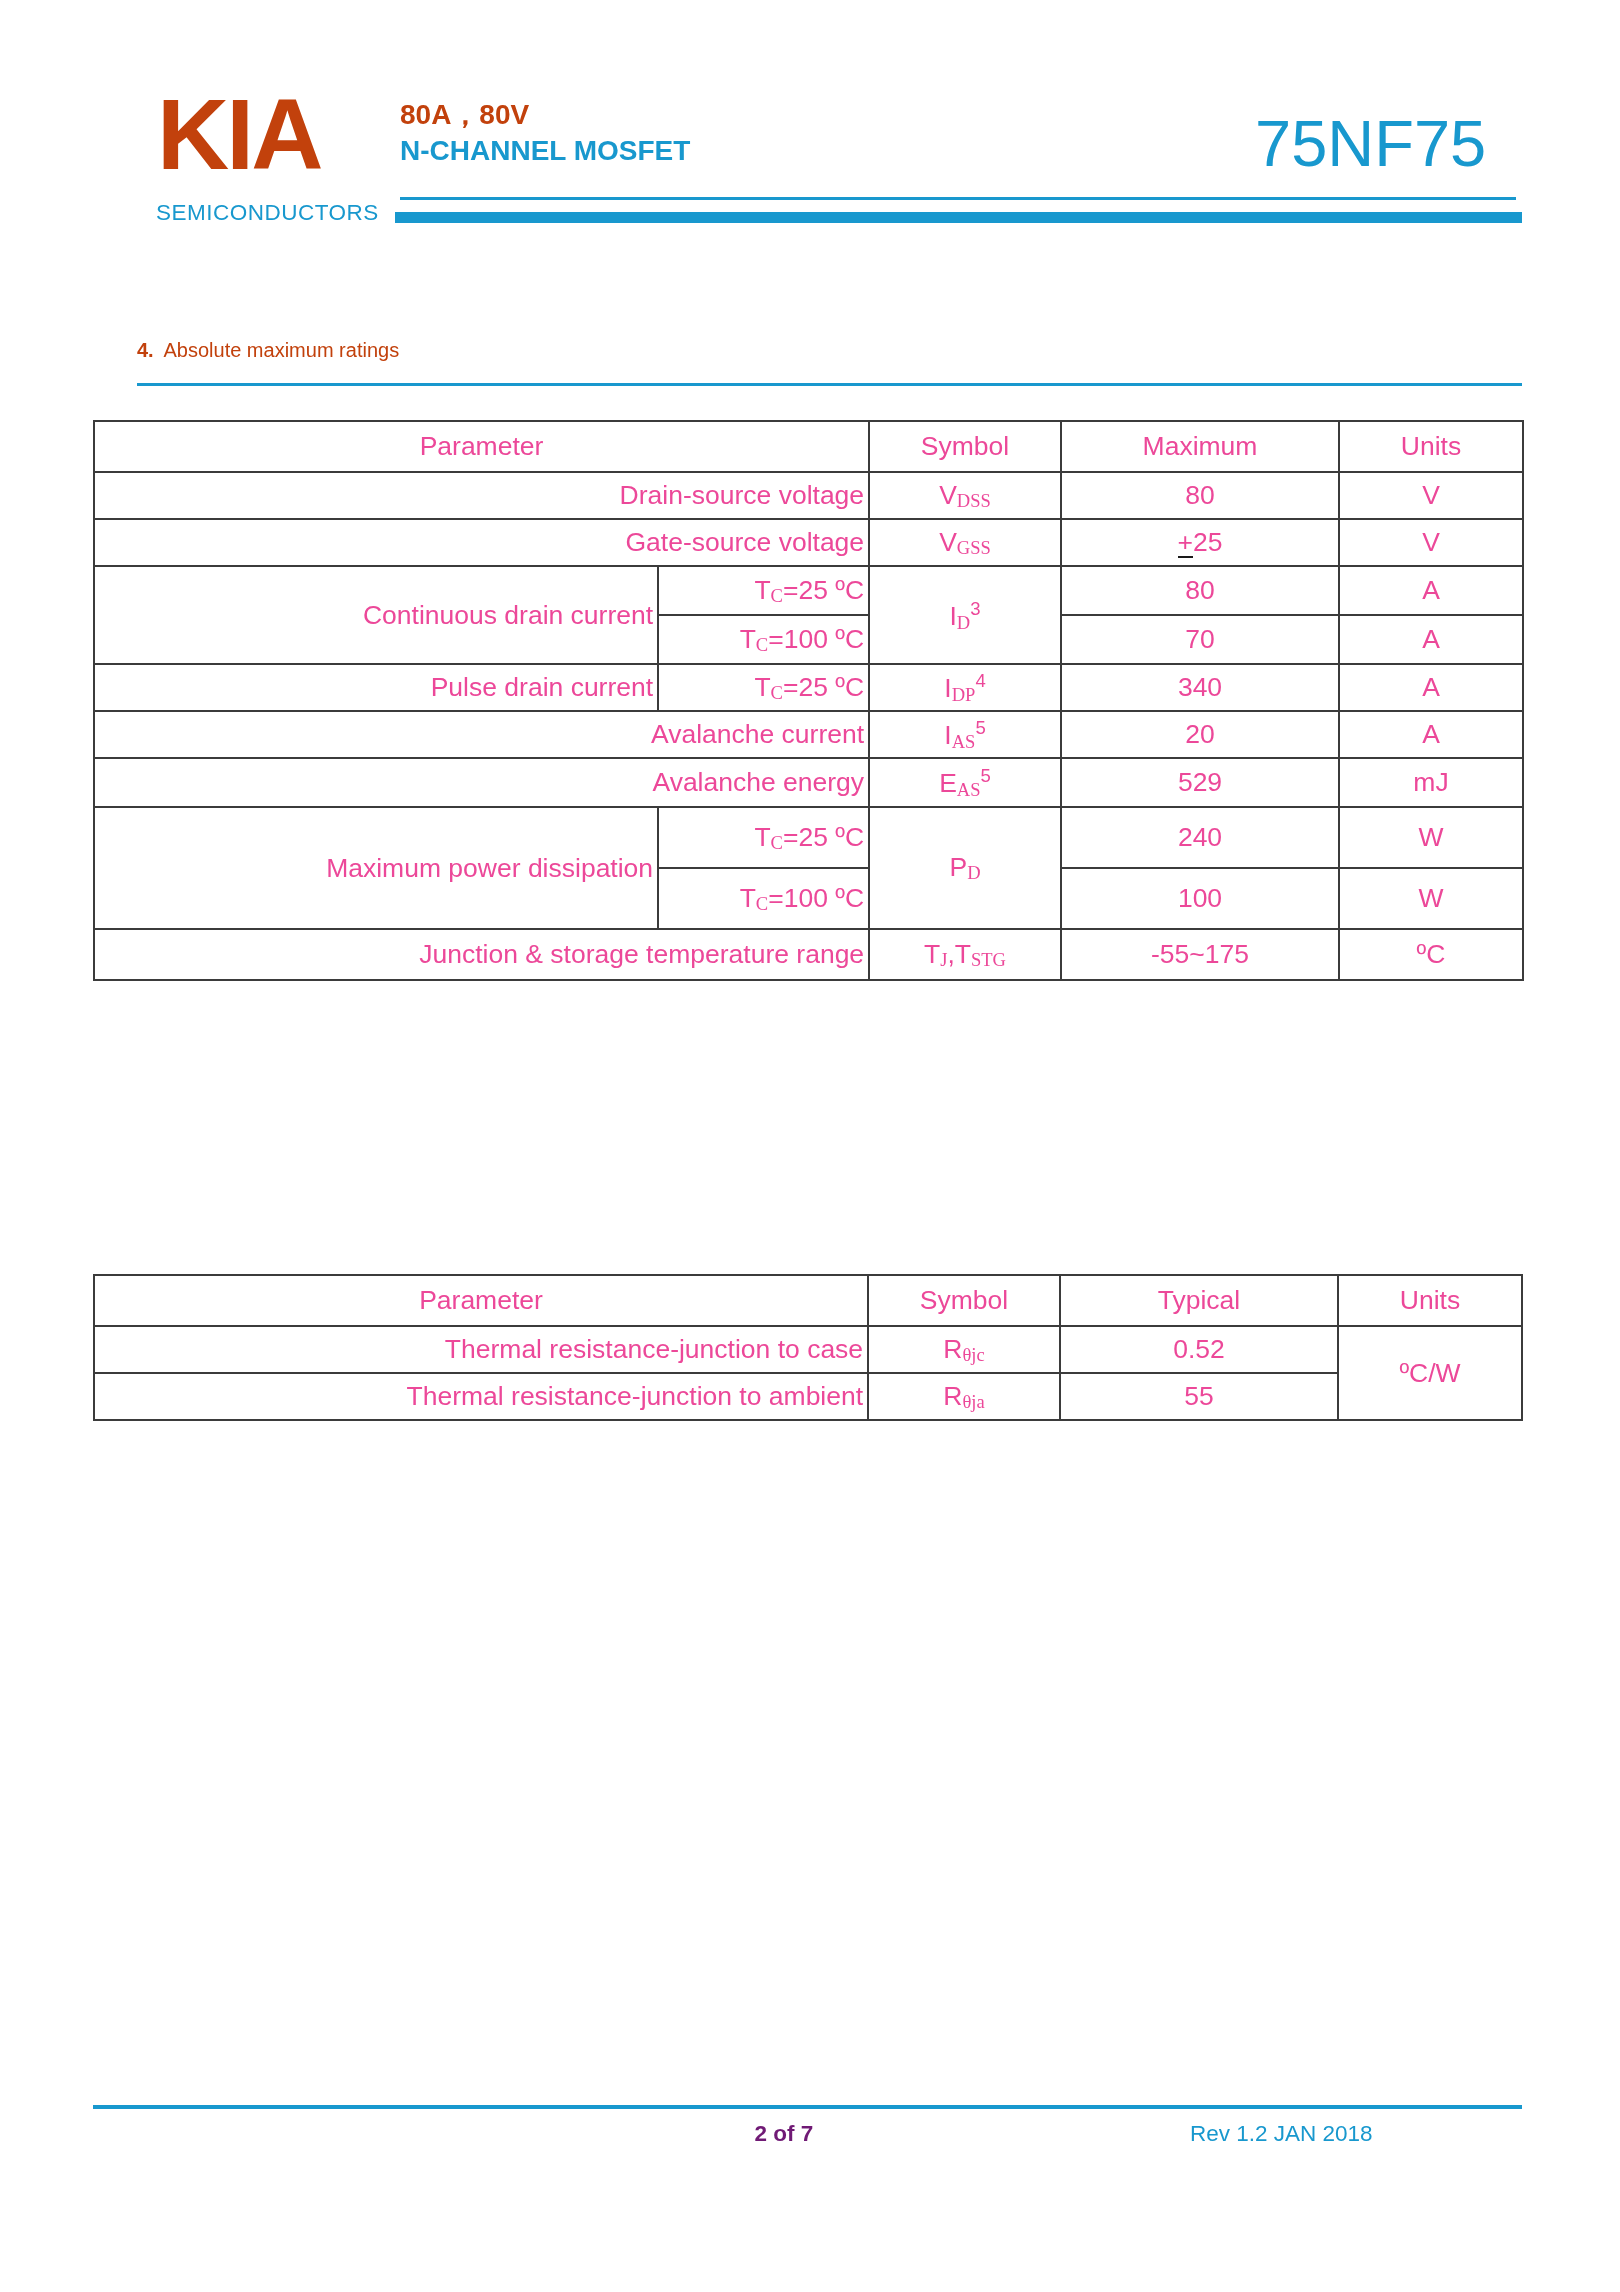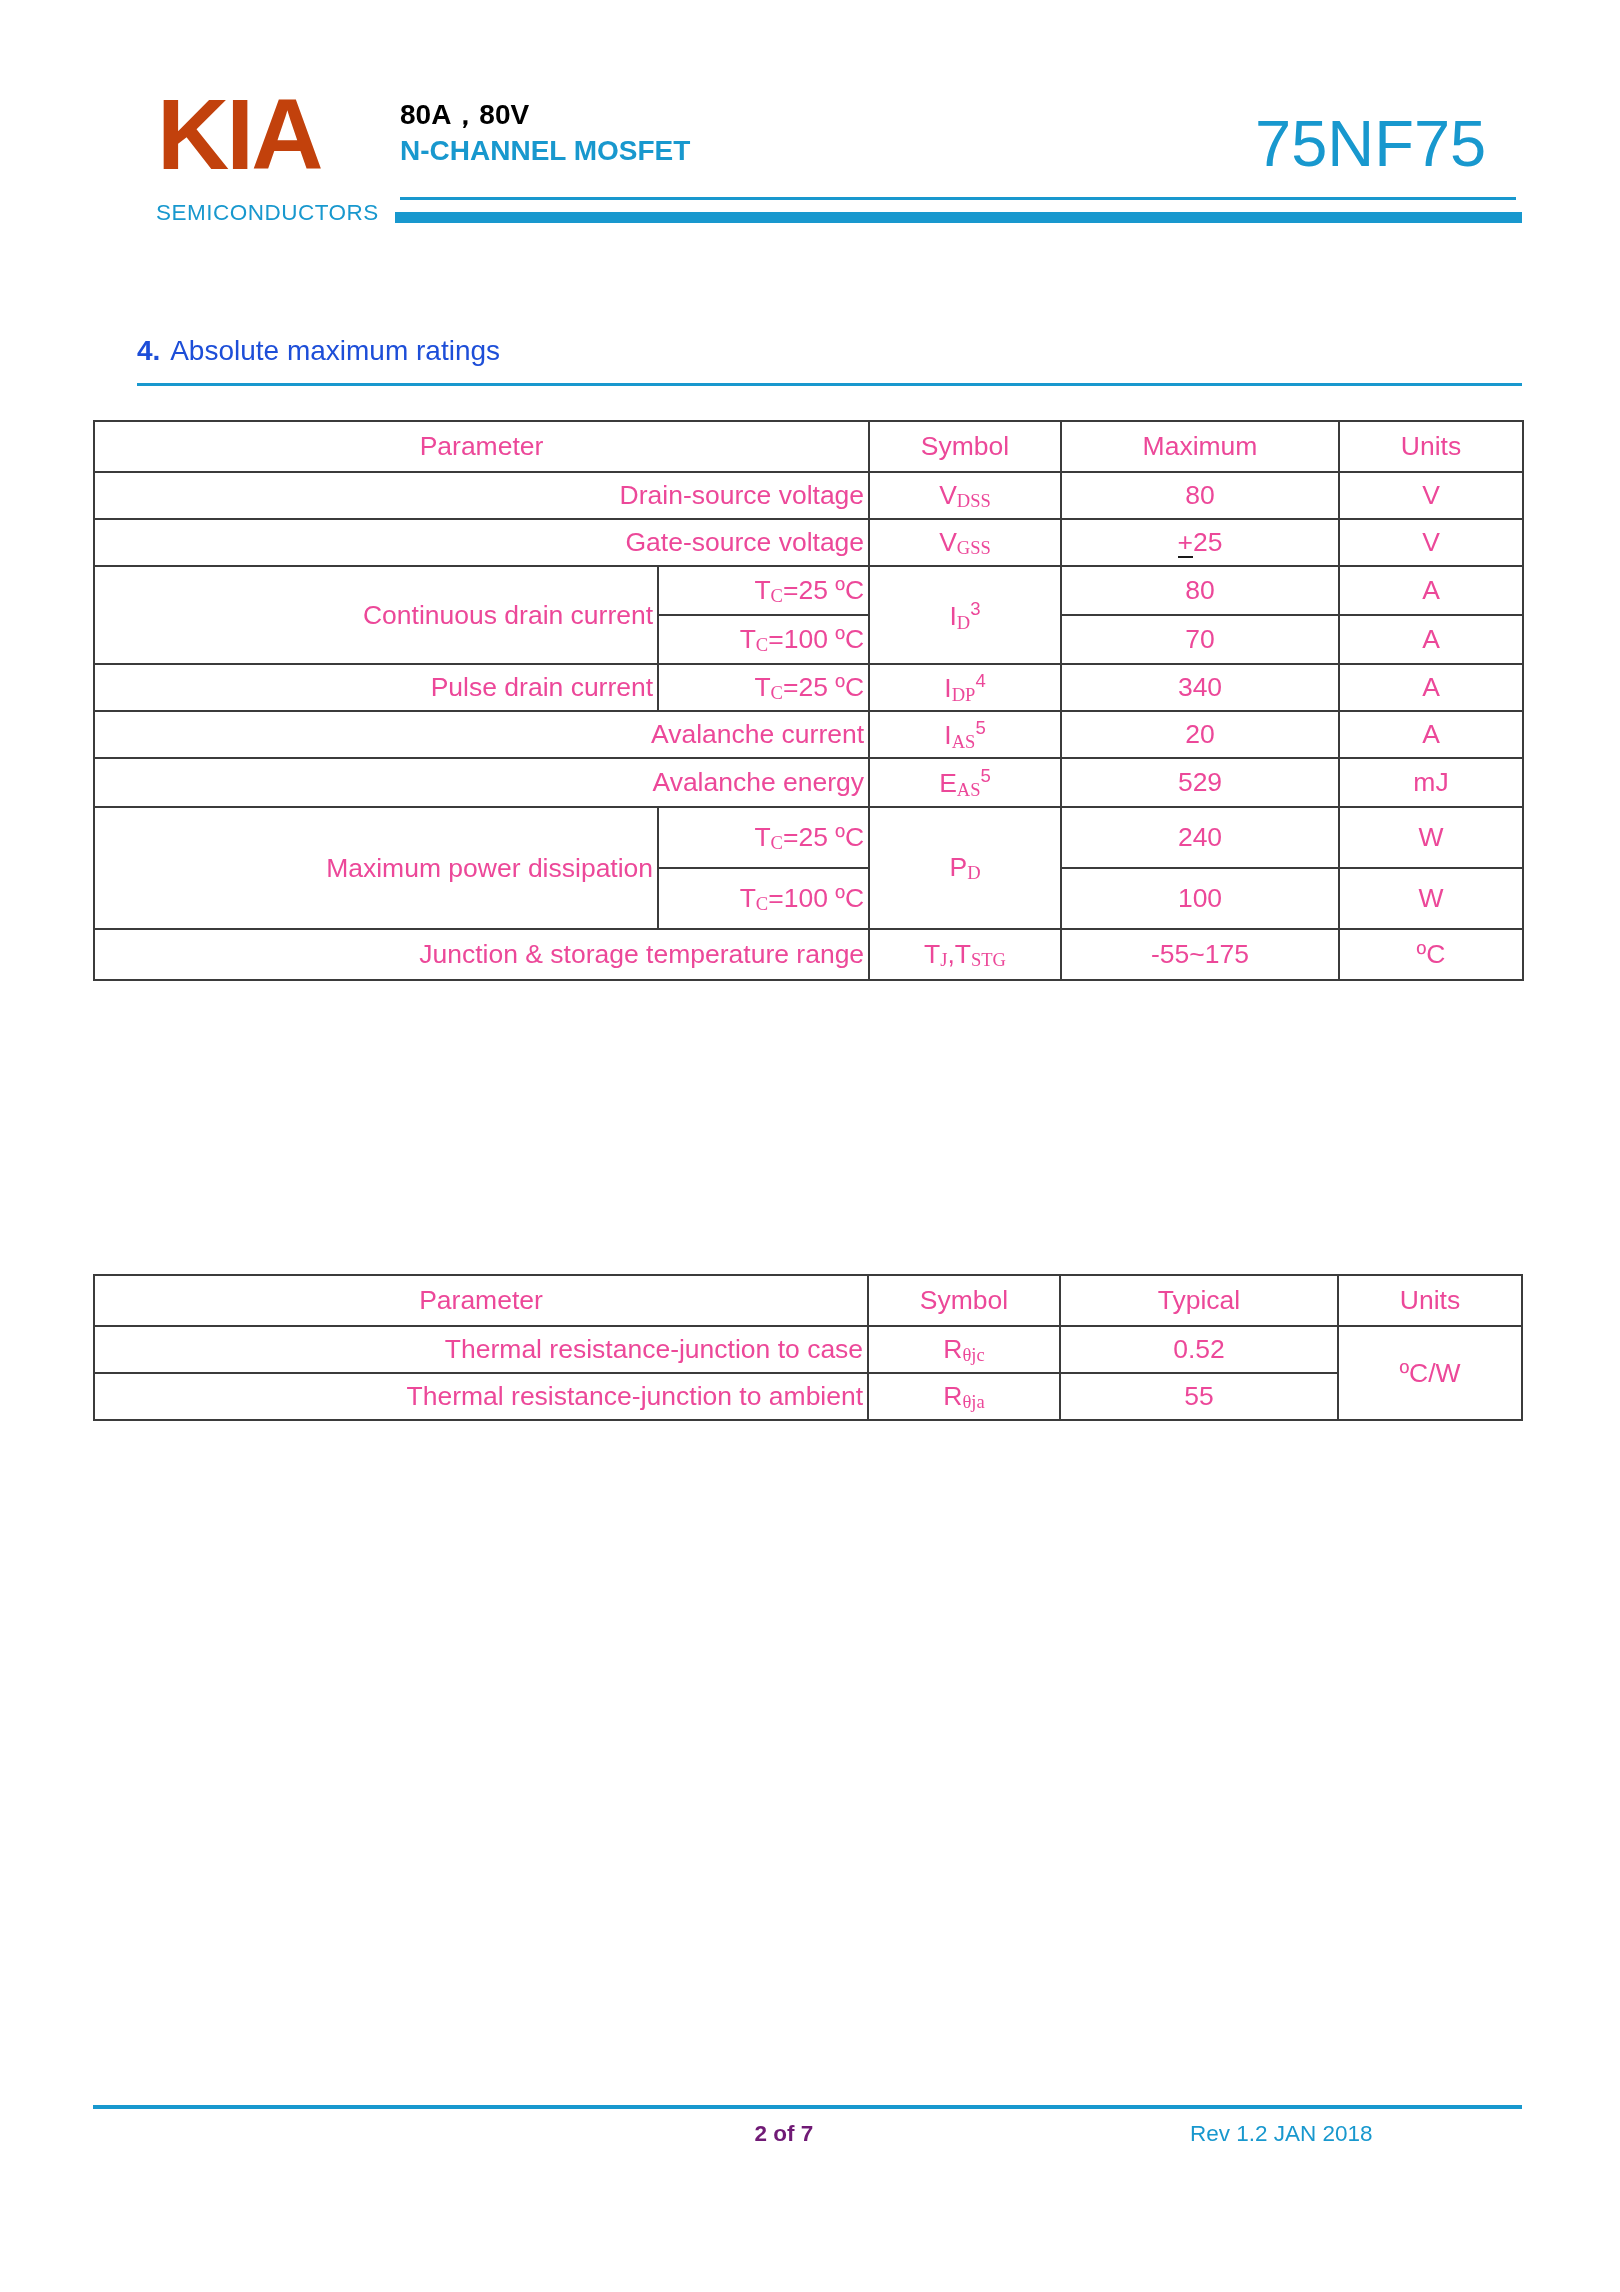--- a/index.html
+++ b/index.html
@@ -15,37 +15,37 @@
     position:absolute; left:157px; top:84px;
     font-size:100px; font-weight:bold; letter-spacing:-2.9px; line-height:1;
     color:#c2410c;
   }
   .logo-tagline {
     position:absolute; left:156px; top:200px;
     font-size:22.5px; letter-spacing:0.5px; color:#1898CE;
   }
   .rating {
     position:absolute; left:400px; top:96px;
-    font-size:28px; font-weight:bold; color:#000000;
+    font-size:28px; font-weight:bold; color:#c2410c;
   }
   .device-type {
     position:absolute; left:400px; top:135px;
     font-size:28px; font-weight:bold; color:#1898CE;
   }
   .part-number {
     position:absolute; left:1255px; top:106px; width:225px;
     font-size:65px; font-weight:400; text-align:right; color:#1898CE;
   }
   .rule-thin  { position:absolute; left:400px; top:197px; width:1116px; height:2.9px;  background:#1898CE; }
   .rule-thick { position:absolute; left:395px; top:212px; width:1127px; height:10.8px; background:#1898CE; }
 
   
   .section-heading {
     position:absolute; left:137px; width:1385px;
-    font-size:28px; color:#1d4ed8; line-height:39px;
+    font-size:20px; color:#c2410c; line-height:39px;
     border-bottom:3.9px solid #1898CE; padding-bottom:12.7px;
   }
   .section-heading .num { font-weight:bold; margin-right:9.8px; }
   #section4-heading { top:331px; }
   #section5-heading { top:1184px; }
 
   
   table.data {
     position:absolute; left:93px; width:1429px;
     border-collapse:collapse; table-layout:fixed;

